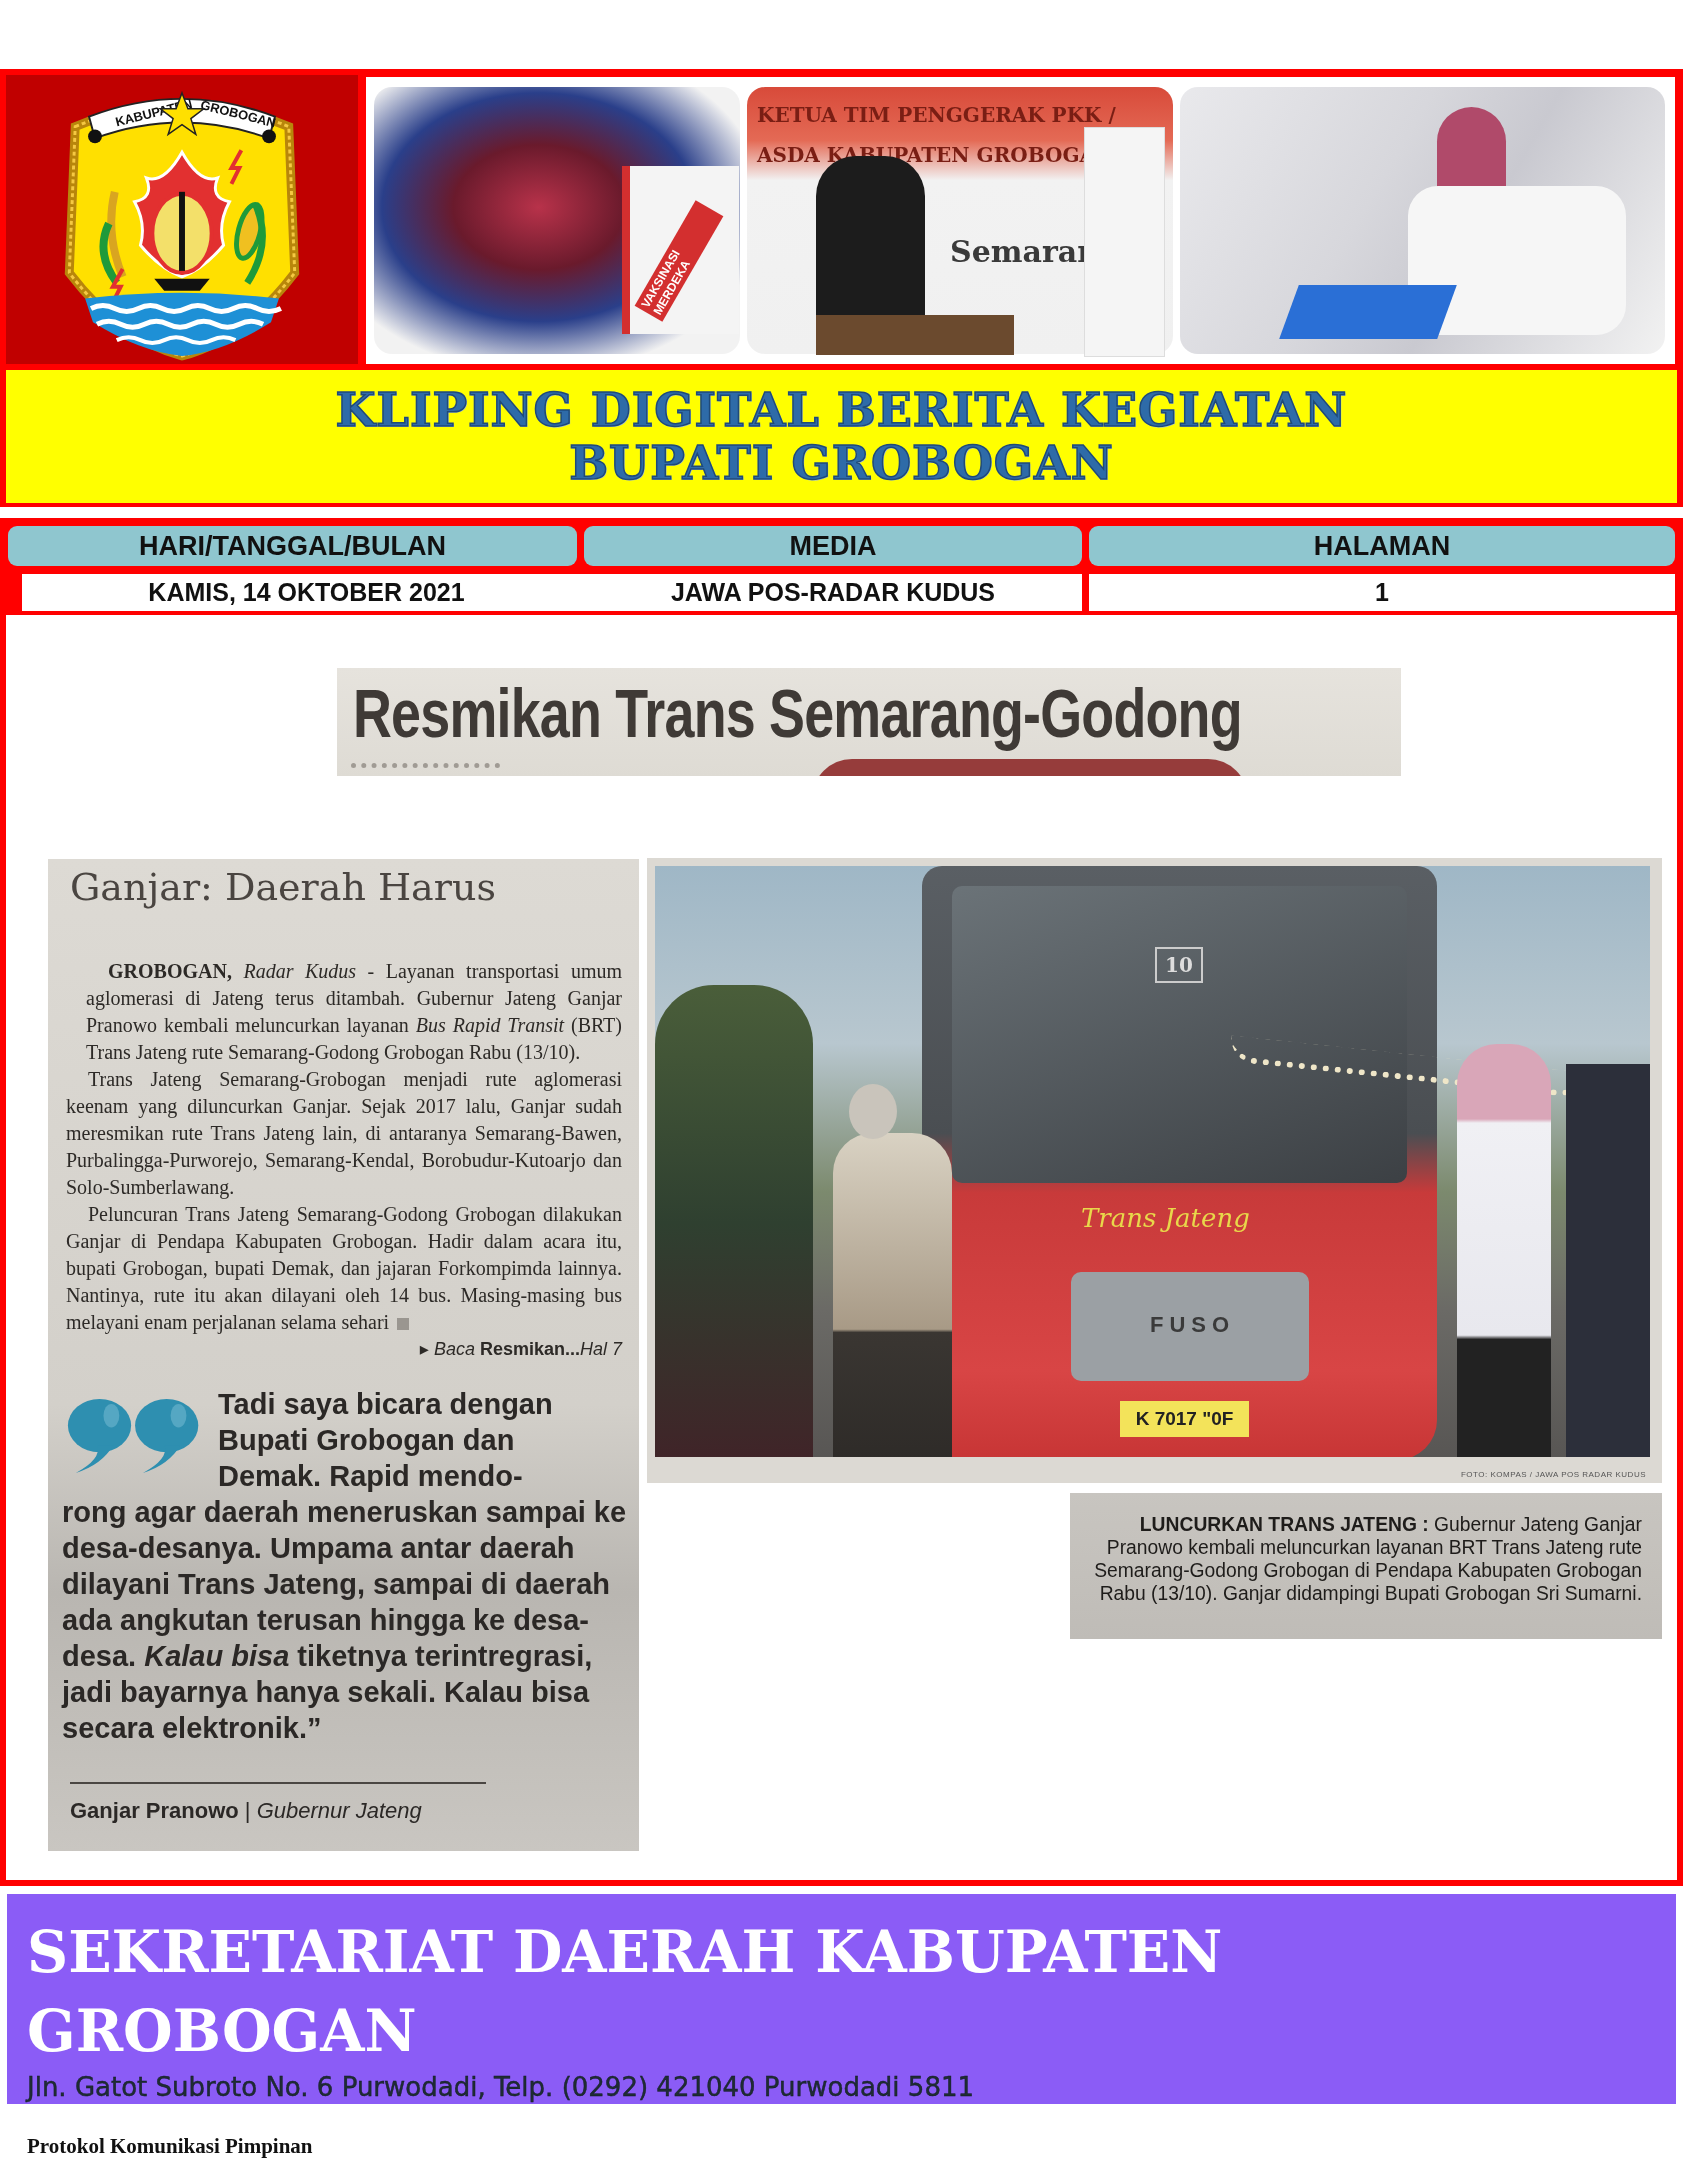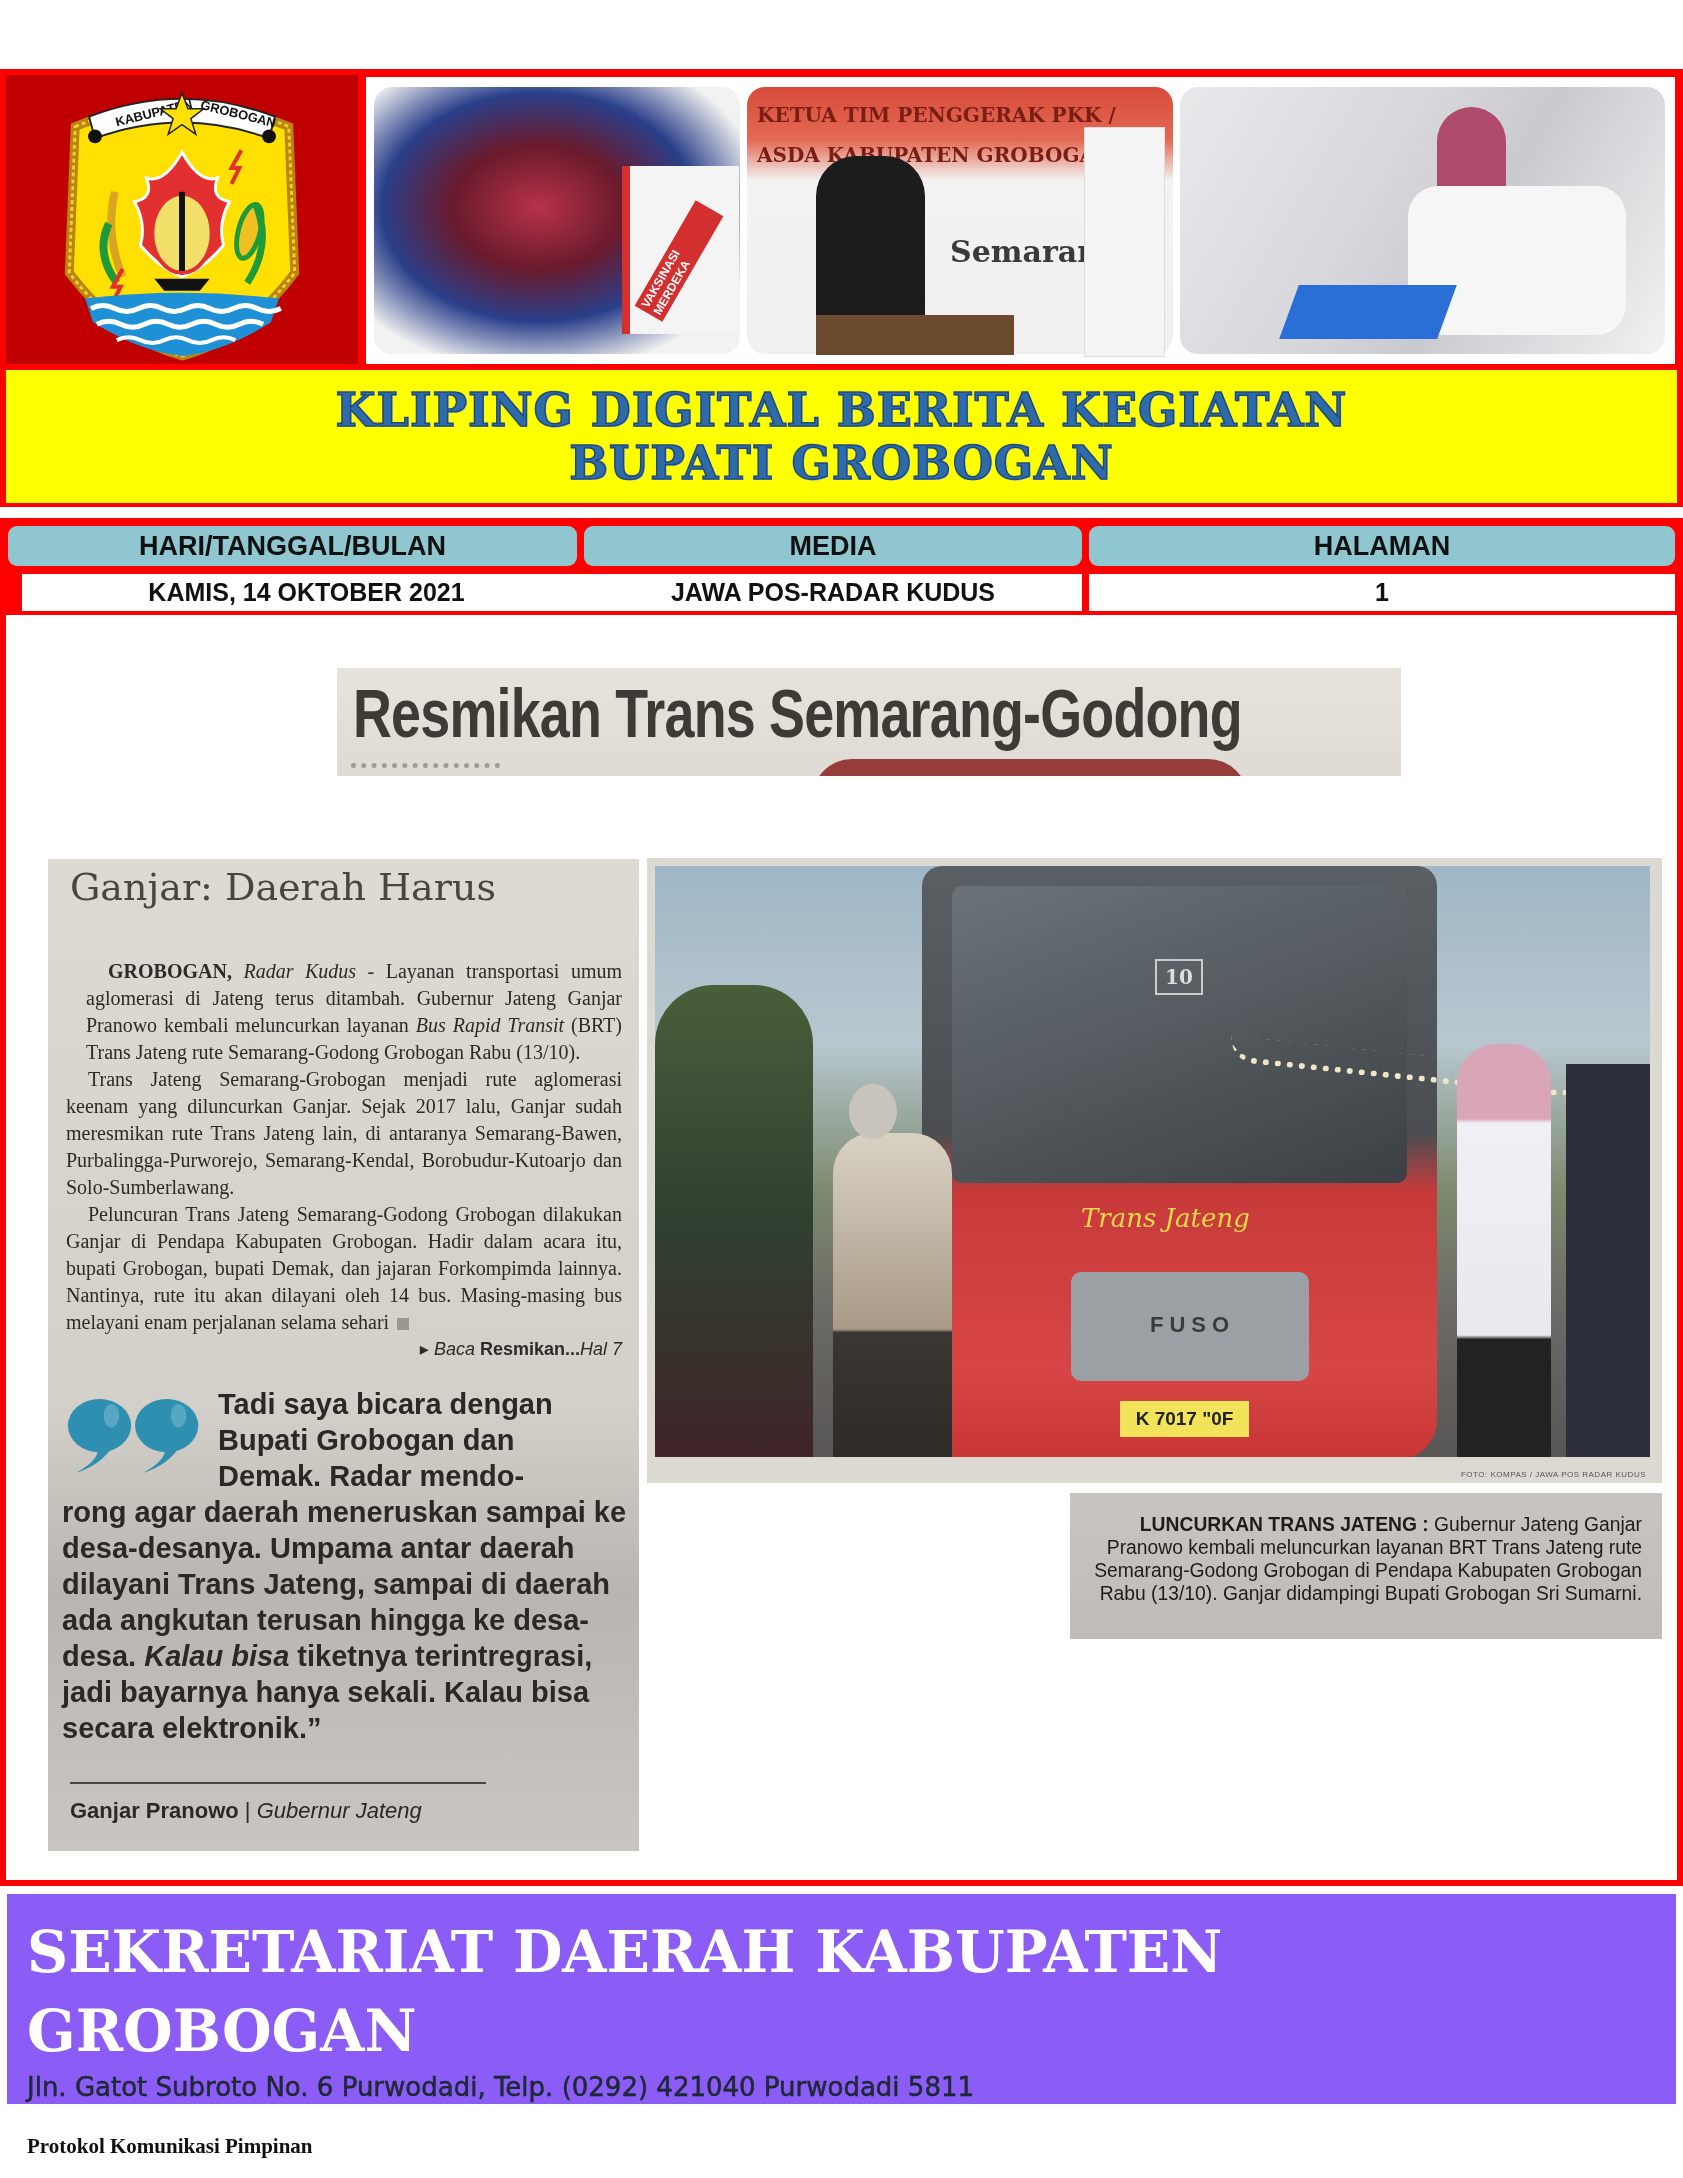--- a/index.html
+++ b/index.html
@@ -154,33 +154,33 @@
     <ellipse cx="38" cy="32" rx="32" ry="27" fill="#2e8fb0"></ellipse>
     <path d="M52 52 Q40 72 14 80 Q40 66 36 52 Z" fill="#2e8fb0"></path>
     <ellipse cx="106" cy="32" rx="32" ry="27" fill="#2e8fb0"></ellipse>
     <path d="M120 52 Q108 72 82 80 Q108 66 104 52 Z" fill="#2e8fb0"></path>
     <ellipse cx="50" cy="22" rx="8" ry="12" fill="#7cc0d6" opacity="0.5"></ellipse>
     <ellipse cx="118" cy="22" rx="8" ry="12" fill="#7cc0d6" opacity="0.5"></ellipse>
   </svg>
   <div id="quote-text">
     <div style="padding-left:156px;">Tadi saya bicara dengan</div>
     <div style="padding-left:156px;">Bupati Grobogan dan</div>
-    <div style="padding-left:156px;">Demak. Radar mendo-</div>
+    <div style="padding-left:156px;">Demak. Rapid mendo-</div>
     <div><span>rong agar daerah meneruskan sampai ke desa-desanya. Umpama antar daerah dilayani Trans Jateng, sampai di daerah ada angkutan terusan hingga ke desa-desa.</span> <i>Kalau bisa</i><span> tiketnya terintregrasi, jadi bayarnya hanya sekali. Kalau bisa secara elektronik.”</span></div>
   </div>
   <div id="quote-rule"></div>
   <div id="quote-attr"><b>Ganjar Pranowo</b> | <i>Gubernur Jateng</i></div>
 </div>
 
 <div class="abs" id="photo-clip">
   <div id="photo-inner">
 
     <div style="position:absolute; left:267px; top:0; width:515px; height:594px; background:linear-gradient(180deg,#5a5f64 0%,#4a4e52 45%,#c83a3a 55%,#d84545 85%,#c73535 100%); border-radius:20px 20px 40px 40px;"></div>
     <div style="position:absolute; left:297px; top:20px; width:455px; height:297px; background:linear-gradient(160deg,#6b7378,#3c4044); border-radius:10px;"></div>
-    <div style="position:absolute; left:500px; top:81px; width:44px; height:32px; border:2px solid #ccc; color:#ddd; font-family:'DejaVu Serif',serif; font-weight:bold; font-size:20px; text-align:center; line-height:32px;margin-top:12px;">10</div>
+    <div style="position:absolute; left:500px; top:81px; width:44px; height:32px; border:2px solid #ccc; color:#ddd; font-family:'DejaVu Serif',serif; font-weight:bold; font-size:20px; text-align:center; line-height:32px;">10</div>
     <div style="position:absolute; left:426px; top:337px; font-family:'DejaVu Serif',serif; font-style:italic; font-size:26px; color:#e8d84a;">Trans Jateng</div>
     <div style="position:absolute; left:416px; top:406px; width:238px; height:109px; background:#9ba0a4; border-radius:10px;"></div>
     <div style="position:absolute; left:495px; top:446px; font-weight:bold; font-size:22px; letter-spacing:6px; color:#3a3a3a;">FUSO</div>
     <div style="position:absolute; left:465px; top:535px; width:129px; height:36px; background:#f3e35a; color:#222; font-weight:bold; font-size:19px; text-align:center; line-height:36px;">K 7017 "0F</div>
 
     <div style="position:absolute; left:178px; top:267px; width:119px; height:327px; background:linear-gradient(180deg,#d9d2c3 0%,#a89a86 60%,#3a3632 61%,#2e2b28 100%); border-radius:40px 40px 0 0;"></div>
     <div style="position:absolute; left:194px; top:218px; width:48px; height:55px; background:#c9c4bb; border-radius:50%;"></div>
     <div style="position:absolute; left:574px; top:188px; width:356px; height:20px; border-bottom:6px dotted #efe6c8; border-radius:0 0 178px 178px; transform:rotate(6deg);"></div>
     <div style="position:absolute; left:802px; top:178px; width:94px; height:416px; background:linear-gradient(180deg,#d9a6b8 0%,#d9a6b8 18%,#f0f0f4 19%,#e8e8ee 70%,#222 71%);border-radius:40px 40px 0 0;"></div>
     <div style="position:absolute; left:0; top:119px; width:158px; height:475px; background:linear-gradient(180deg,#4a5e3a 0%,#2f4030 50%,#402428 100%); border-radius:59px 59px 0 0;"></div>

